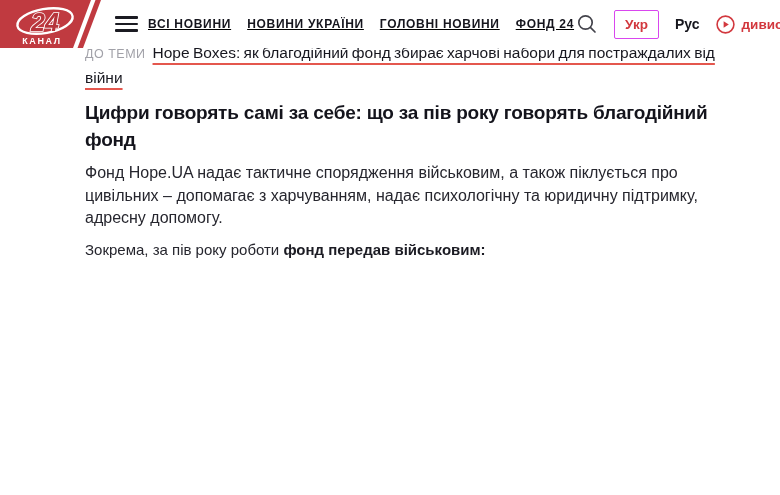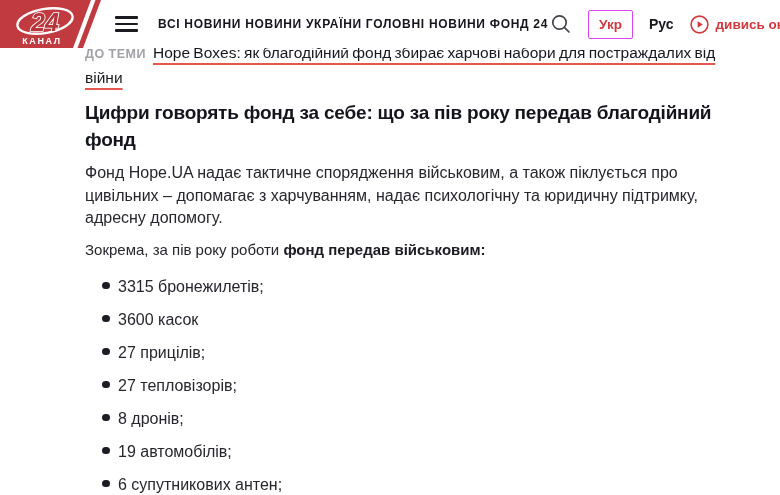--- a/index.html
+++ b/index.html
@@ -25,21 +25,21 @@
     z-index: 100;
   }
   .logo { display: block; width: 101px; height: 48px; flex: 0 0 auto; cursor: pointer; }
   .menu-btn {
     margin-left: 12px;
     background: none; border: none; padding: 5px 2px; cursor: pointer;
   }
   .menu-icon { display: flex; flex-direction: column; gap: 4px; width: 23px; }
   .menu-icon span { display: block; height: 2.5px; background: #1b1b22; border-radius: 1px; }
 
-  .main-nav { display: flex; gap: 4px; margin-left: 18px; align-items: center; }
+  .main-nav { display: flex; gap: 16px; margin-left: 8px; align-items: center; text-decoration: underline; }
   .main-nav a {
     font-size: 12px;
     font-weight: 700;
     letter-spacing: 0.7px;
     color: #15151d;
     white-space: nowrap;
     cursor: pointer;
   }
 
   .header-right {
@@ -81,21 +81,21 @@
   .related {
     margin-top: -7px;
     width: 640px;
     font-size: 15.5px;
     line-height: 23px;
     word-spacing: -1px;
   }
   .related-label {
     color: #a1a1a8;
     font-size: 12.5px;
-    font-weight: 700;
+    font-weight: 400;
     letter-spacing: 0.5px;
     margin-right: 7px;
     word-spacing: 0;
   }
   .related-link {
     color: #17171f;
     cursor: pointer;
     text-decoration: underline;
     text-decoration-color: #e4574e;
     text-decoration-thickness: 2px;
@@ -192,28 +192,19 @@
       <span>дивись онлайн</span>
     </button>
   </div>
 </header>
 
 <main class="article">
   <div class="related">
     <span class="related-label">ДО ТЕМИ</span><a class="related-link">Hope Boxes: як благодійний фонд збирає харчові набори для постраждалих від війни</a>
   </div>
 
-  <h1>Цифри говорять фонд за себе: що за пів року передав благодійний фонд</h1>
+  <h1>Цифри говорять самі за себе: що за пів року говорять благодійний фонд</h1>
 
   <p class="lead">Фонд Hope.UA надає тактичне спорядження військовим, а також піклується про цивільних – допомагає з харчуванням, надає психологічну та юридичну підтримку, адресну допомогу.</p>
 
   <p class="list-intro"><span>Зокрема, за пів року роботи </span><strong>фонд передав військовим:</strong></p>
 
-  <ul class="equipment-list">
-    <li>3315 бронежилетів;</li>
-    <li>3600 касок</li>
-    <li>27 прицілів;</li>
-    <li>27 тепловізорів;</li>
-    <li>8 дронів;</li>
-    <li>19 автомобілів;</li>
-    <li>6 супутникових антен;</li>
-  </ul>
 </main>
 
 </body></html>

